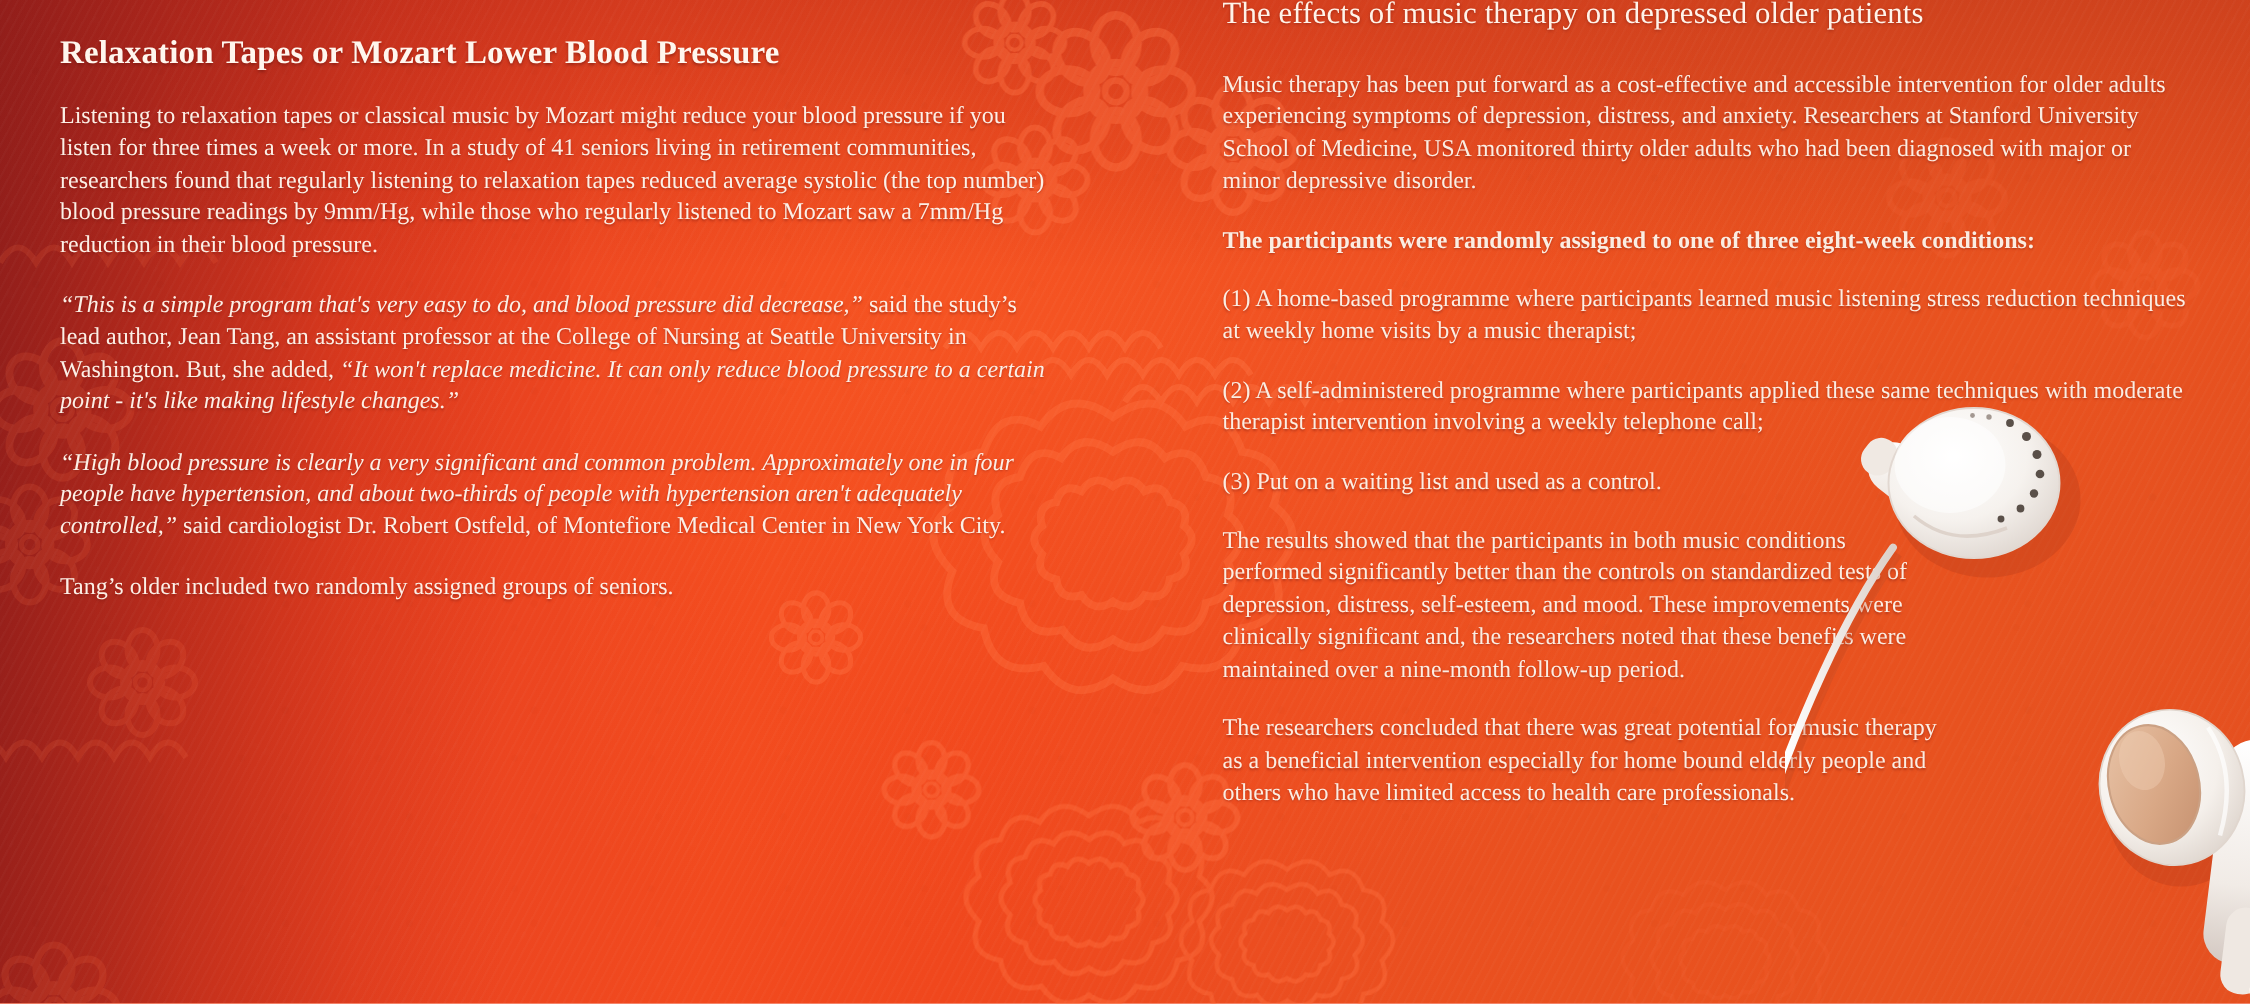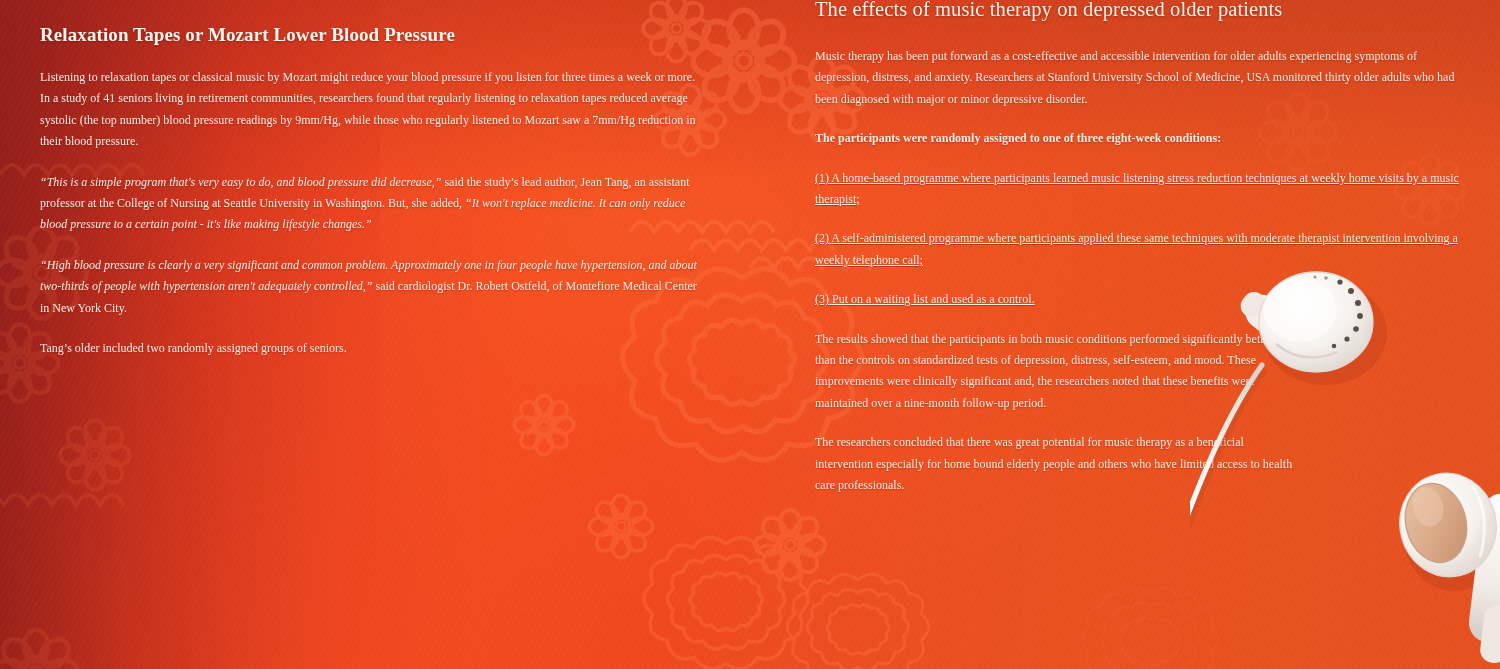--- a/index.html
+++ b/index.html
@@ -60,42 +60,42 @@
   .col-left {
     position:absolute; left:40px; top:22px; width:660px;
     color:#FCEFE6;
   }
   .col-right {
     position:absolute; left:815px; top:-4px; width:645px;
     color:#FBEDE2;
   }
 
   h1.head-left {
-    font-size:19px; font-weight:bold; letter-spacing:.1px;
+    font-size:22px; font-weight:bold; letter-spacing:.1px;
     line-height:26px; color:#FFF6EE;
     text-shadow:0 1px 2px rgba(110,20,15,.55);
     margin-bottom:19px;
   }
   h2.head-right {
     font-size:20.5px; font-weight:normal; letter-spacing:.1px;
     line-height:26px; color:#FFF3E9;
     text-shadow:0 1px 2px rgba(110,20,15,.5);
     margin-bottom:24px;
   }
 
   p.para {
-    font-size:12px; line-height:21.4px;
+    font-size:16px; line-height:21.4px;
     margin-bottom:19px;
     text-shadow:0 1px 1.5px rgba(120,25,18,.45);
   }
   .col-right p.para { margin-bottom:18px; }
   .quote { font-style:italic;font-family:Liberation Serif, serif; }
   .strong { font-weight:bold; }
   .narrow { width:480px; }
-  .list-item { margin-bottom:17px;text-decoration:underline; }
+  .list-item { margin-bottom:17px; }
 
   
   .buds { position:absolute; inset:0; pointer-events:none; }
   .buds svg { position:absolute; }
 </style>
 </head>
 <body>
 
 <div id="page">
 

